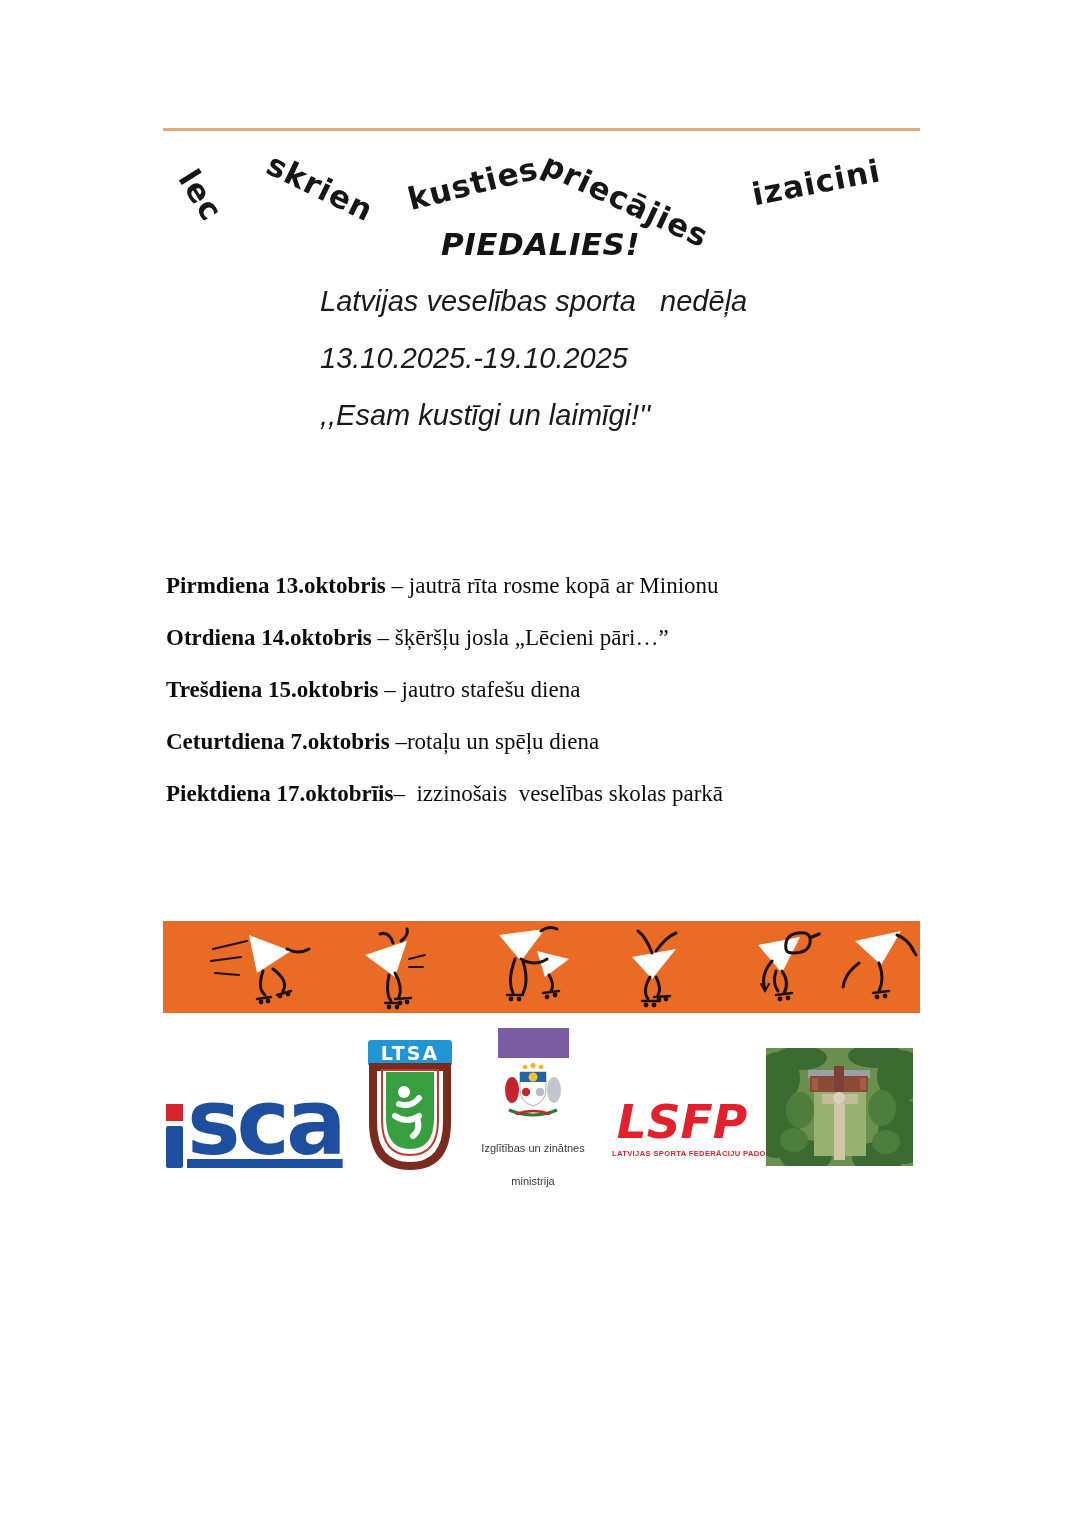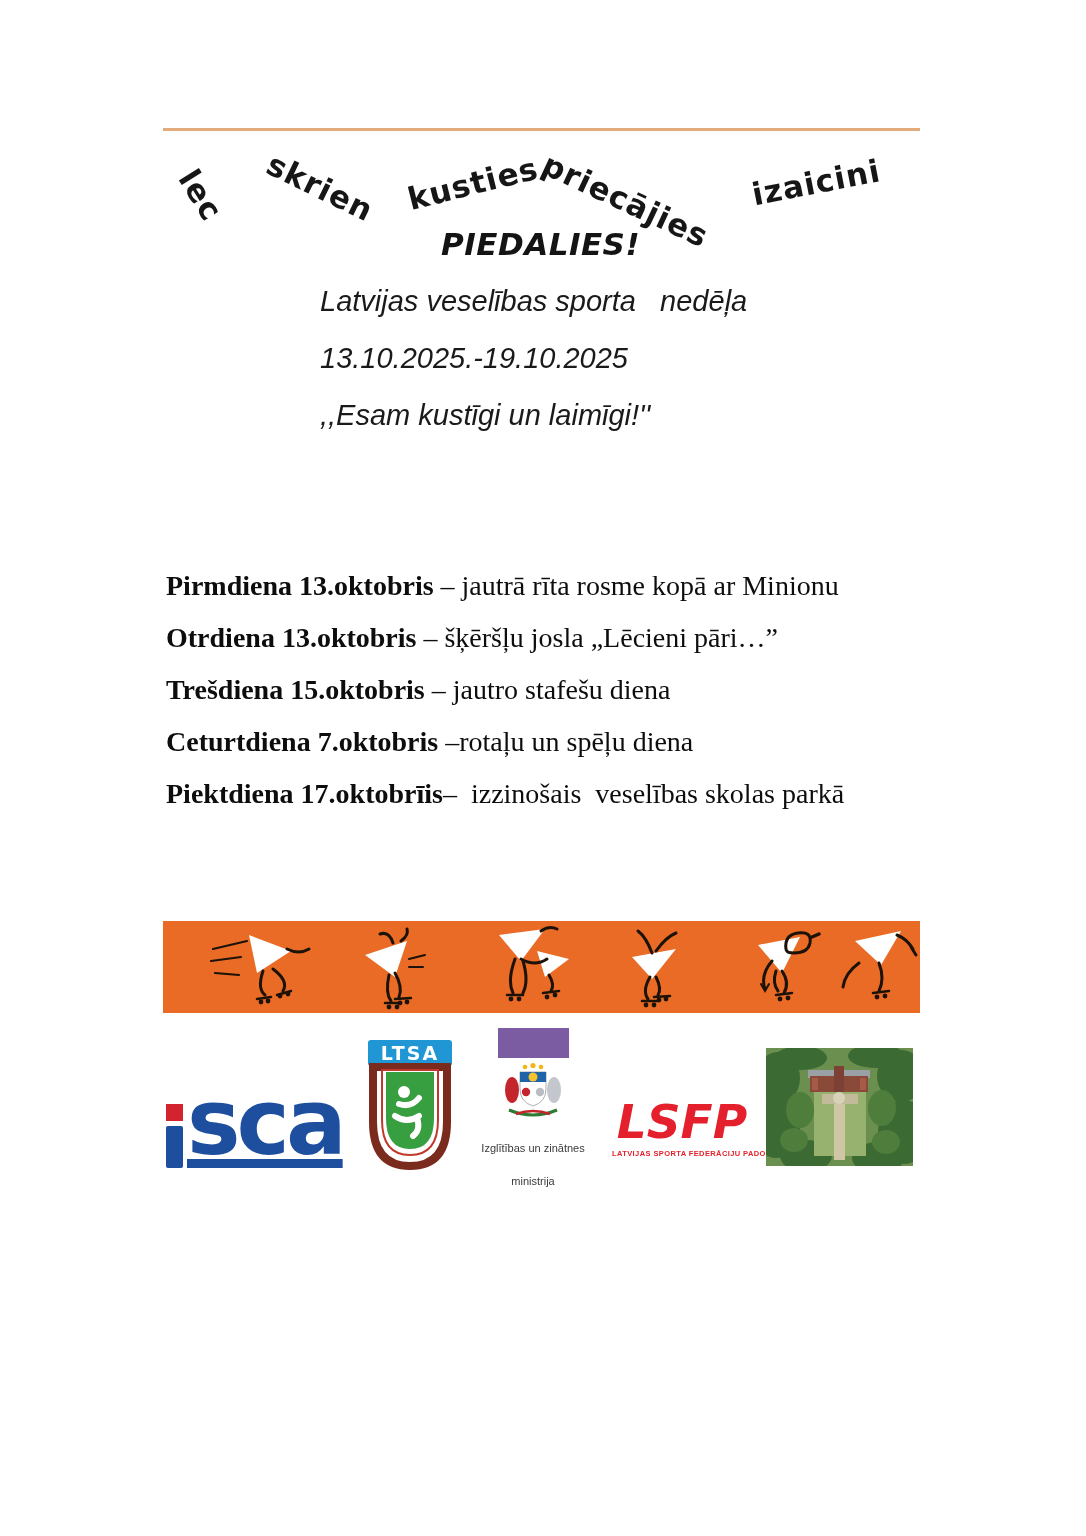--- a/index.html
+++ b/index.html
@@ -28,21 +28,21 @@
   .headings{position:absolute;left:320px;top:284px;width:600px;}
   .h-line{
     font-style:italic;font-size:29px;line-height:34px;margin-bottom:23px;
     white-space:pre;color:#1a1a1a;font-family:"Liberation Sans",sans-serif;
   }
   .h-line.bold{font-weight:bold;}
 
   
   .schedule{position:absolute;left:166px;top:560px;width:780px;}
   .sched-row{
-    font-family:"Liberation Serif",serif;font-size:28px;line-height:52px;
+    font-family:"Liberation Serif",serif;font-size:23px;line-height:52px;
     white-space:pre;color:#0d0d0d;
   }
   .sched-day{font-weight:bold;}
 
   
   .banner{position:absolute;left:163px;top:921px;width:757px;height:92px;background:#e96b26;}
   .banner svg{display:block;}
 
   
   .isca{position:absolute;left:163px;top:1102px;width:180px;height:66px;}
@@ -81,21 +81,21 @@
   <div class="cta">PIEDALIES!</div>
 
   <div class="headings">
     <div class="h-line">Latvijas veselības sporta   nedēļa</div>
     <div class="h-line">13.10.2025.-19.10.2025</div>
     <div class="h-line">,,Esam kustīgi un laimīgi!''</div>
   </div>
 
   <div class="schedule">
     <div class="sched-row"><span class="sched-day">Pirmdiena 13.oktobris</span><span> – jautrā rīta rosme kopā ar Minionu</span></div>
-    <div class="sched-row"><span class="sched-day">Otrdiena 13.oktobris</span><span> – šķēršļu josla „Lēcieni pāri…”</span></div>
+    <div class="sched-row"><span class="sched-day">Otrdiena 14.oktobris</span><span> – šķēršļu josla „Lēcieni pāri…”</span></div>
     <div class="sched-row"><span class="sched-day">Trešdiena 15.oktobris</span><span> – jautro stafešu diena</span></div>
     <div class="sched-row"><span class="sched-day">Ceturtdiena 7.oktobris</span><span> –rotaļu un spēļu diena</span></div>
     <div class="sched-row"><span class="sched-day">Piektdiena 17.oktobrīis</span><span>–  izzinošais  veselības skolas parkā</span></div>
   </div>
 
   <div class="banner">
     <svg width="757" height="92" viewBox="0 0 757 92" fill="none" stroke="#1c1208" stroke-width="3" stroke-linecap="round">
 
       <g transform="translate(50,10)">
         <path d="M0,18 L34,10 M-2,30 L28,26 M2,42 L26,44" stroke-width="2.2"></path>

